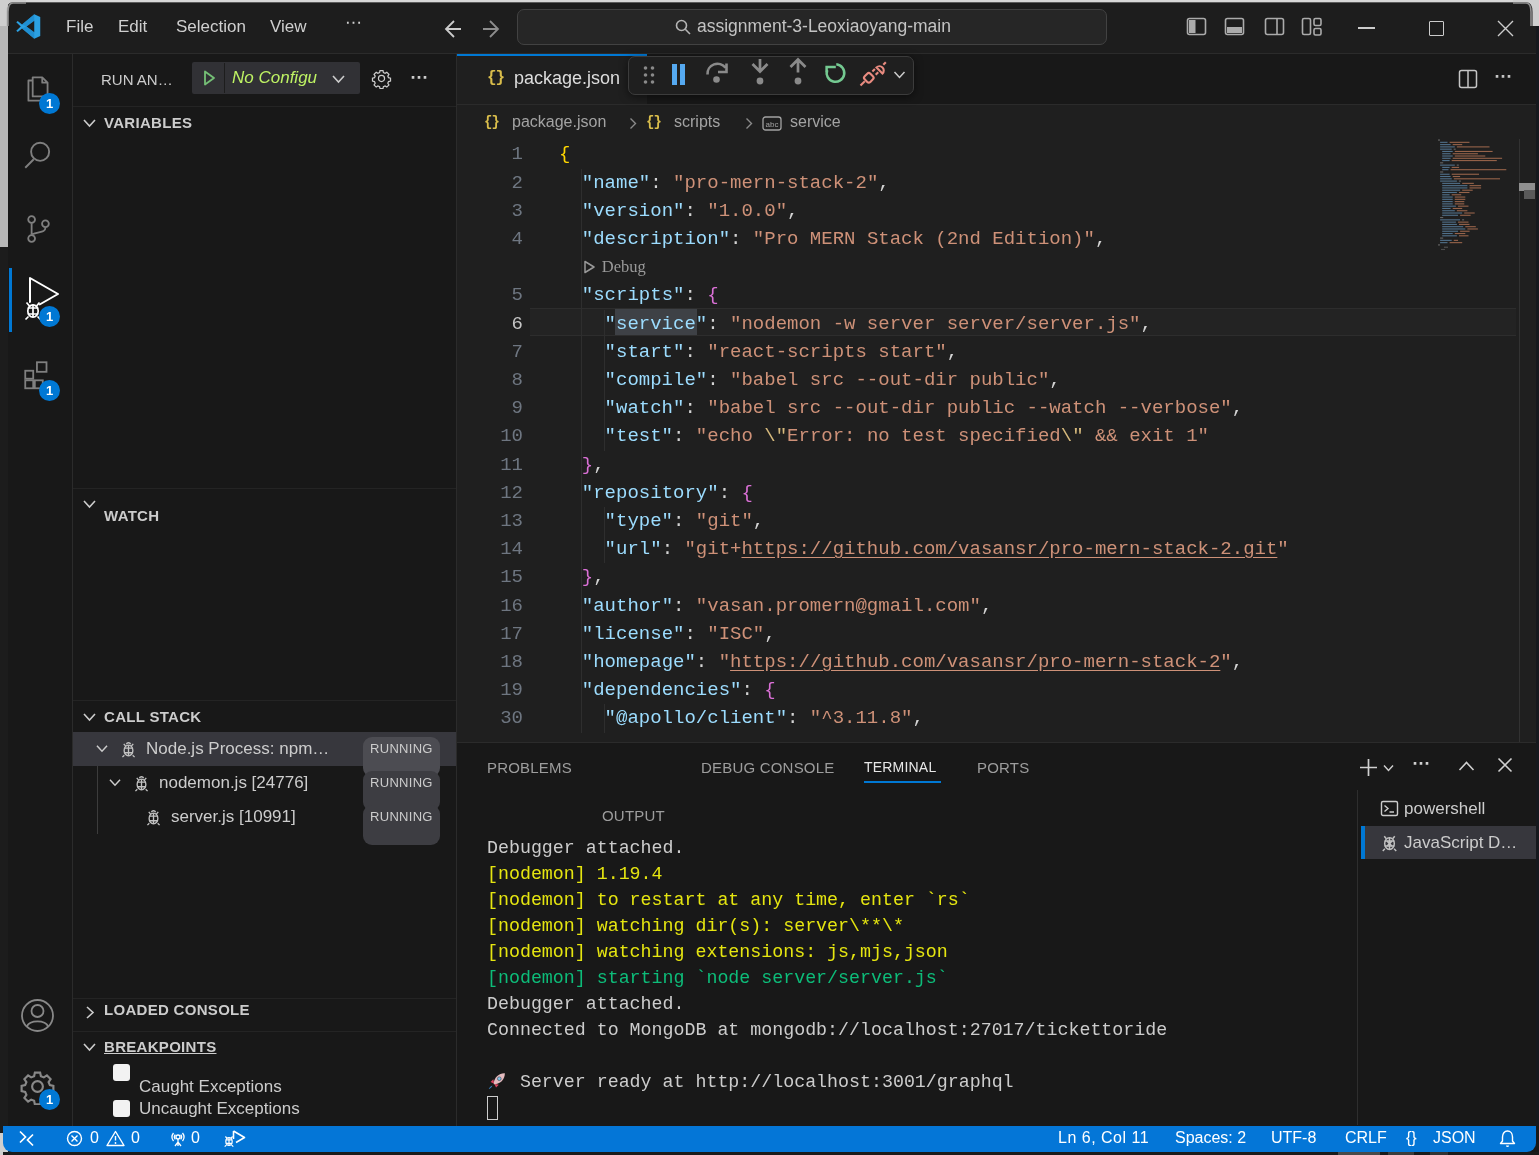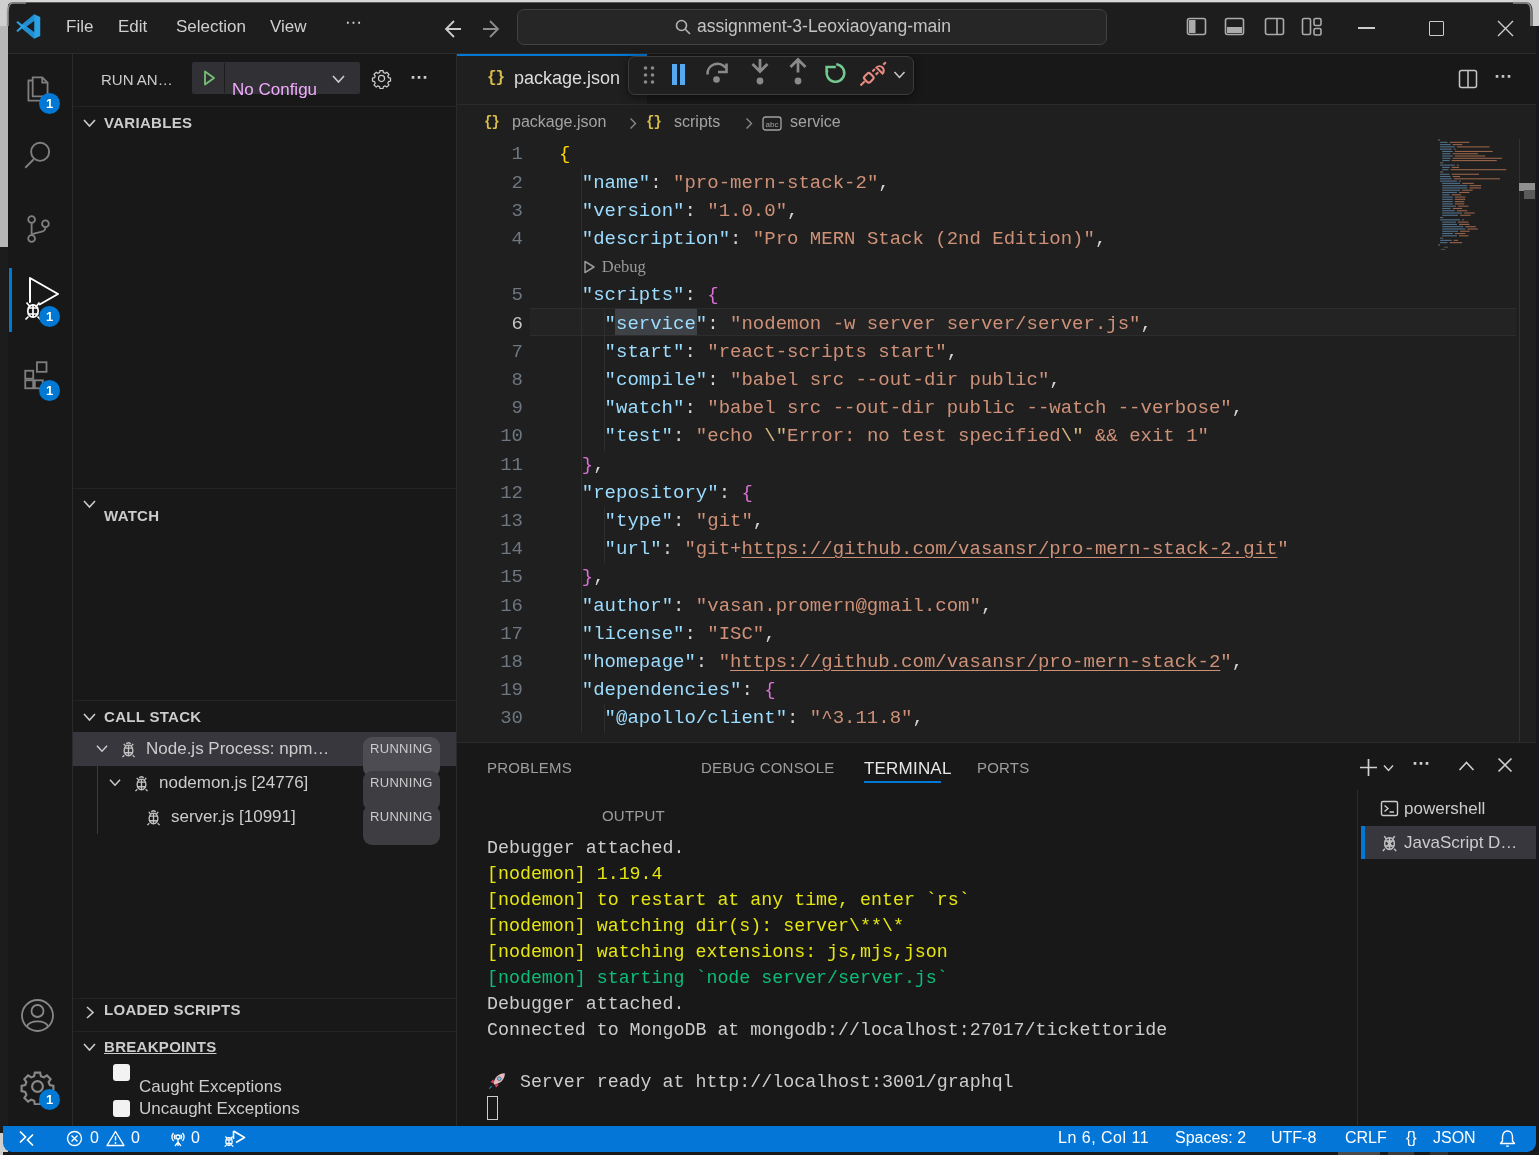--- a/index.html
+++ b/index.html
@@ -144,21 +144,21 @@
 
 <div id="sidebar" class="abs" style="left:73px;top:54px;width:383px;height:1072px;background:#181818;"></div>
 <div class="abs" style="left:456px;top:54px;width:1px;height:1072px;background:#2b2b2b;"></div>
 <div class="abs" style="left:101px;top:71px;font-size:15px;color:#cccccc;">RUN AN…</div>
 
 <div class="abs" style="left:192px;top:62px;width:168px;height:32px;background:#313135;border-radius:2px;"></div>
 <svg class="abs" style="left:200px;top:69px;" width="18" height="18" viewBox="0 0 18 18">
       <path d="M5 2.5 L14 9 L5 15.5 Z" stroke="#75c076" stroke-width="1.8" fill="none" stroke-linejoin="round"></path>
     </svg>
 <div class="abs" style="left:224px;top:63px;width:1px;height:30px;background:#1d1d1d;"></div>
-<div class="abs" style="left:232px;top:80px;width:100px;font-size:17px;color:#f0abfc;white-space:nowrap;overflow:hidden;">No Configu</div>
+<div class="abs" style="left:232px;top:68px;width:100px;font-size:17px;color:#bef264;white-space:nowrap;overflow:hidden;font-style:italic;">No Configu</div>
 <svg class="abs" style="left:331px;top:73px;" width="15" height="12" viewBox="0 0 15 12">
       <path d="M2 3 L7.5 9 L13 3" stroke="#cccccc" stroke-width="1.6" fill="none"></path>
     </svg>
 <svg class="abs" style="left:371px;top:68px;" width="21" height="21" viewBox="0 0 24 24">
  <path fill="none" stroke="#cccccc" stroke-width="1.4" d="M12 8.5 a3.5 3.5 0 1 0 0 7 a3.5 3.5 0 1 0 0 -7 Z M10.3 3 h3.4 l.5 2.3 l1.9 .8 l2-1.3 l2.4 2.4 l-1.3 2 l.8 1.9 l2.3 .5 v3.4 l-2.3 .5 l-.8 1.9 l1.3 2 l-2.4 2.4 l-2-1.3 l-1.9 .8 l-.5 2.3 h-3.4 l-.5-2.3 l-1.9-.8 l-2 1.3 l-2.4-2.4 l1.3-2 l-.8-1.9 l-2.3-.5 v-3.4 l2.3-.5 l.8-1.9 l-1.3-2 l2.4-2.4 l2 1.3 l1.9-.8 Z"></path>
 </svg>
 <div class="abs" style="left:410px;top:66px;font-size:18px;color:#cccccc;font-weight:bold;letter-spacing:1px;">⋯</div>
 
 <div class="abs" style="left:73px;top:106px;width:383px;height:1px;background:#242424;"></div>
 <svg class="abs" style="left:82px;top:117px;" width="15" height="12" viewBox="0 0 15 12">
@@ -213,21 +213,21 @@
         <path d="M7.8 4.5 a2.3 2.3 0 0 1 4.4 0"></path>
       </g>
     </svg>
 <div class="abs" style="left:171px;top:807px;font-size:17px;color:#cccccc;">server.js [10991]</div>
 <div class="runbadge abs" style="left:363px;top:805px;background:#3d3d42;">RUNNING</div>
 
 <div class="abs" style="left:73px;top:998px;width:383px;height:1px;background:#242424;"></div>
 <svg class="abs" style="left:84px;top:1005px;" width="12" height="15" viewBox="0 0 12 15">
       <path d="M3 2 L9 7.5 L3 13" stroke="#cccccc" stroke-width="1.6" fill="none"></path>
     </svg>
-<div class="abs" style="left:104px;top:1001px;font-size:15px;font-weight:bold;color:#cccccc;letter-spacing:0.3px;">LOADED SCRIPTS</div>
+<div class="abs" style="left:104px;top:1001px;font-size:15px;font-weight:bold;color:#cccccc;letter-spacing:0.3px;">LOADED CONSOLE</div>
 
 <div class="abs" style="left:73px;top:1031px;width:383px;height:1px;background:#242424;"></div>
 <svg class="abs" style="left:82px;top:1041px;" width="15" height="12" viewBox="0 0 15 12">
       <path d="M2 3 L7.5 9 L13 3" stroke="#cccccc" stroke-width="1.6" fill="none"></path>
     </svg>
 <div class="abs" style="left:104px;top:1038px;font-size:15px;font-weight:bold;color:#cccccc;letter-spacing:0.3px;text-decoration:underline;">BREAKPOINTS</div>
 <div class="abs" style="left:113px;top:1064px;width:17px;height:17px;background:#f2f2f2;border-radius:3px;"></div>
 <div class="abs" style="left:139px;top:1063px;font-size:17px;color:#cccccc;margin-top:14px;">Caught Exceptions</div>
 <div class="abs" style="left:113px;top:1100px;width:17px;height:17px;background:#f2f2f2;border-radius:3px;"></div>
 <div class="abs" style="left:139px;top:1099px;font-size:17px;color:#cccccc;">Uncaught Exceptions</div>
@@ -439,21 +439,21 @@
     </svg>
 <svg class="abs" style="left:893px;top:70px;" width="13" height="10" viewBox="0 0 13 10">
       <path d="M1.5 2 L6.5 7.5 L11.5 2" stroke="#cccccc" stroke-width="1.5" fill="none"></path>
     </svg>
 
 <div id="panel" class="abs" style="left:457px;top:742px;width:1082px;height:384px;background:#181818;"></div>
 <div class="abs" style="left:457px;top:742px;width:1082px;height:1px;background:#2b2b2b;"></div>
 <div class="abs" style="left:487px;top:759px;font-size:15px;color:#9d9d9d;letter-spacing:0.2px;">PROBLEMS</div>
 <div class="abs" style="left:602px;top:759px;font-size:15px;color:#9d9d9d;letter-spacing:0.2px;margin-top:48px;">OUTPUT</div>
 <div class="abs" style="left:701px;top:759px;font-size:15px;color:#9d9d9d;letter-spacing:0.2px;">DEBUG CONSOLE</div>
-<div class="abs" style="left:864px;top:759px;font-size:17px;color:#e7e7e7;letter-spacing:0.2px;">TERMINAL</div>
+<div class="abs" style="left:864px;top:759px;font-size:14px;color:#e7e7e7;letter-spacing:0.2px;">TERMINAL</div>
 <div class="abs" style="left:864px;top:781px;width:77px;height:2px;background:#0078d4;"></div>
 <div class="abs" style="left:977px;top:759px;font-size:15px;color:#9d9d9d;letter-spacing:0.2px;">PORTS</div>
 
 <svg class="abs" style="left:1359px;top:758px;" width="19" height="19" viewBox="0 0 19 19">
       <path d="M9.5 1 V18 M1 9.5 H18" stroke="#d0d0d0" stroke-width="1.7"></path>
     </svg>
 <svg class="abs" style="left:1383px;top:764px;" width="11" height="9" viewBox="0 0 11 9">
       <path d="M1 1.5 L5.5 6.5 L10 1.5" stroke="#d0d0d0" stroke-width="1.4" fill="none"></path>
     </svg>
 <div class="abs" style="left:1412px;top:752px;font-size:18px;color:#d0d0d0;font-weight:bold;letter-spacing:1px;">⋯</div>

